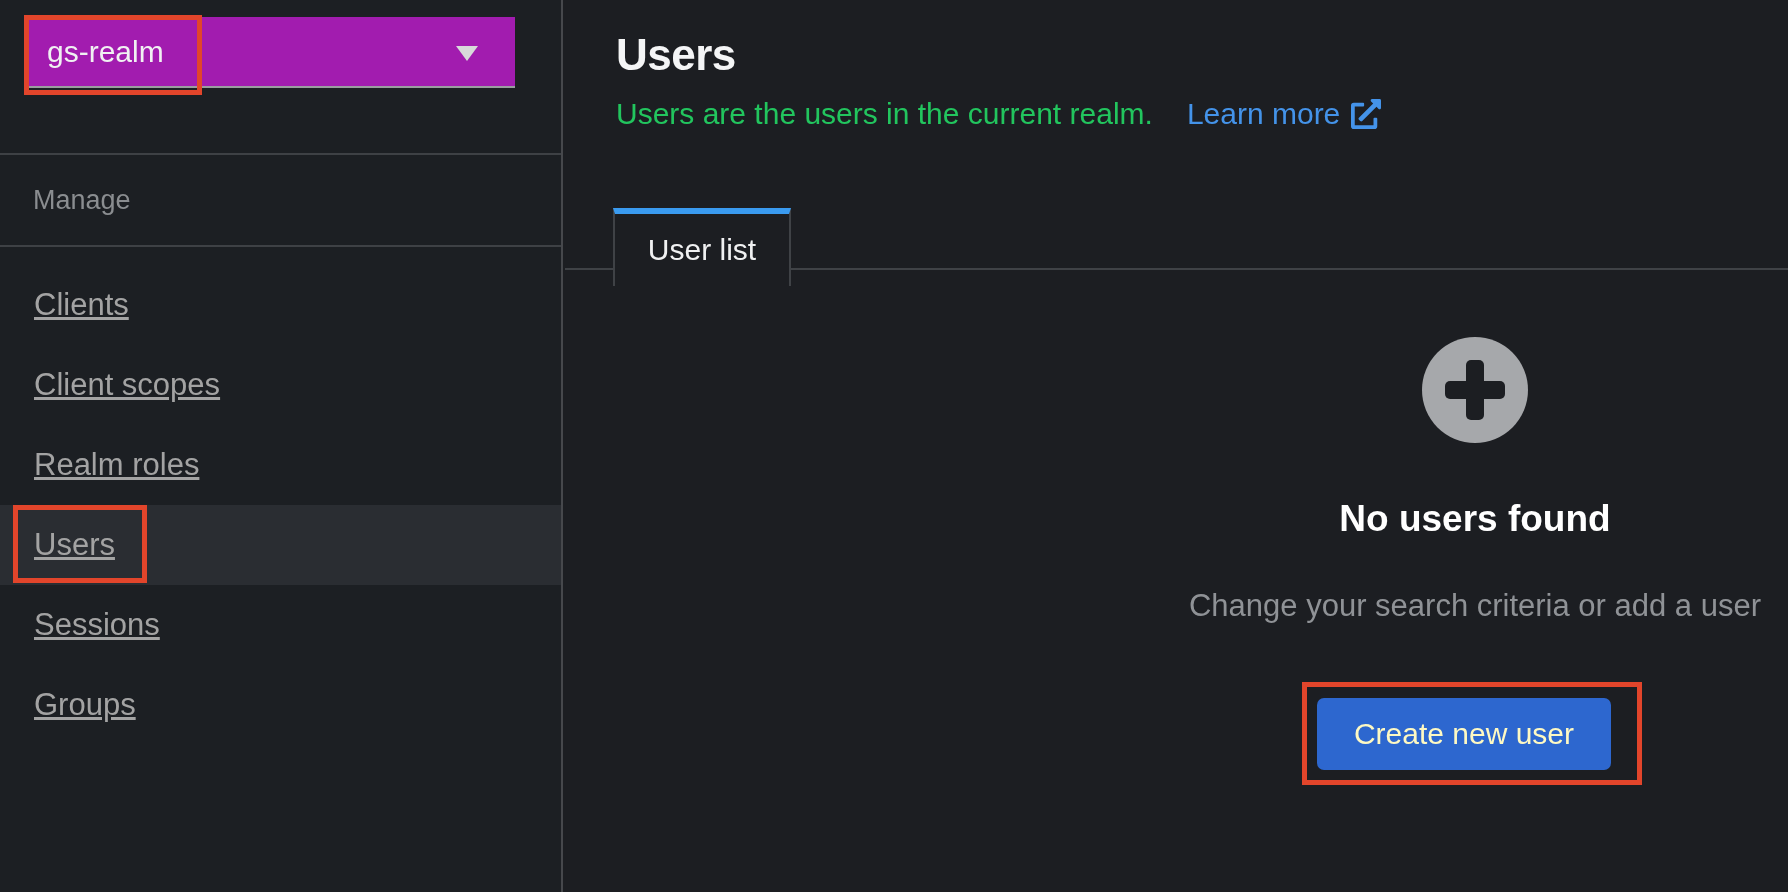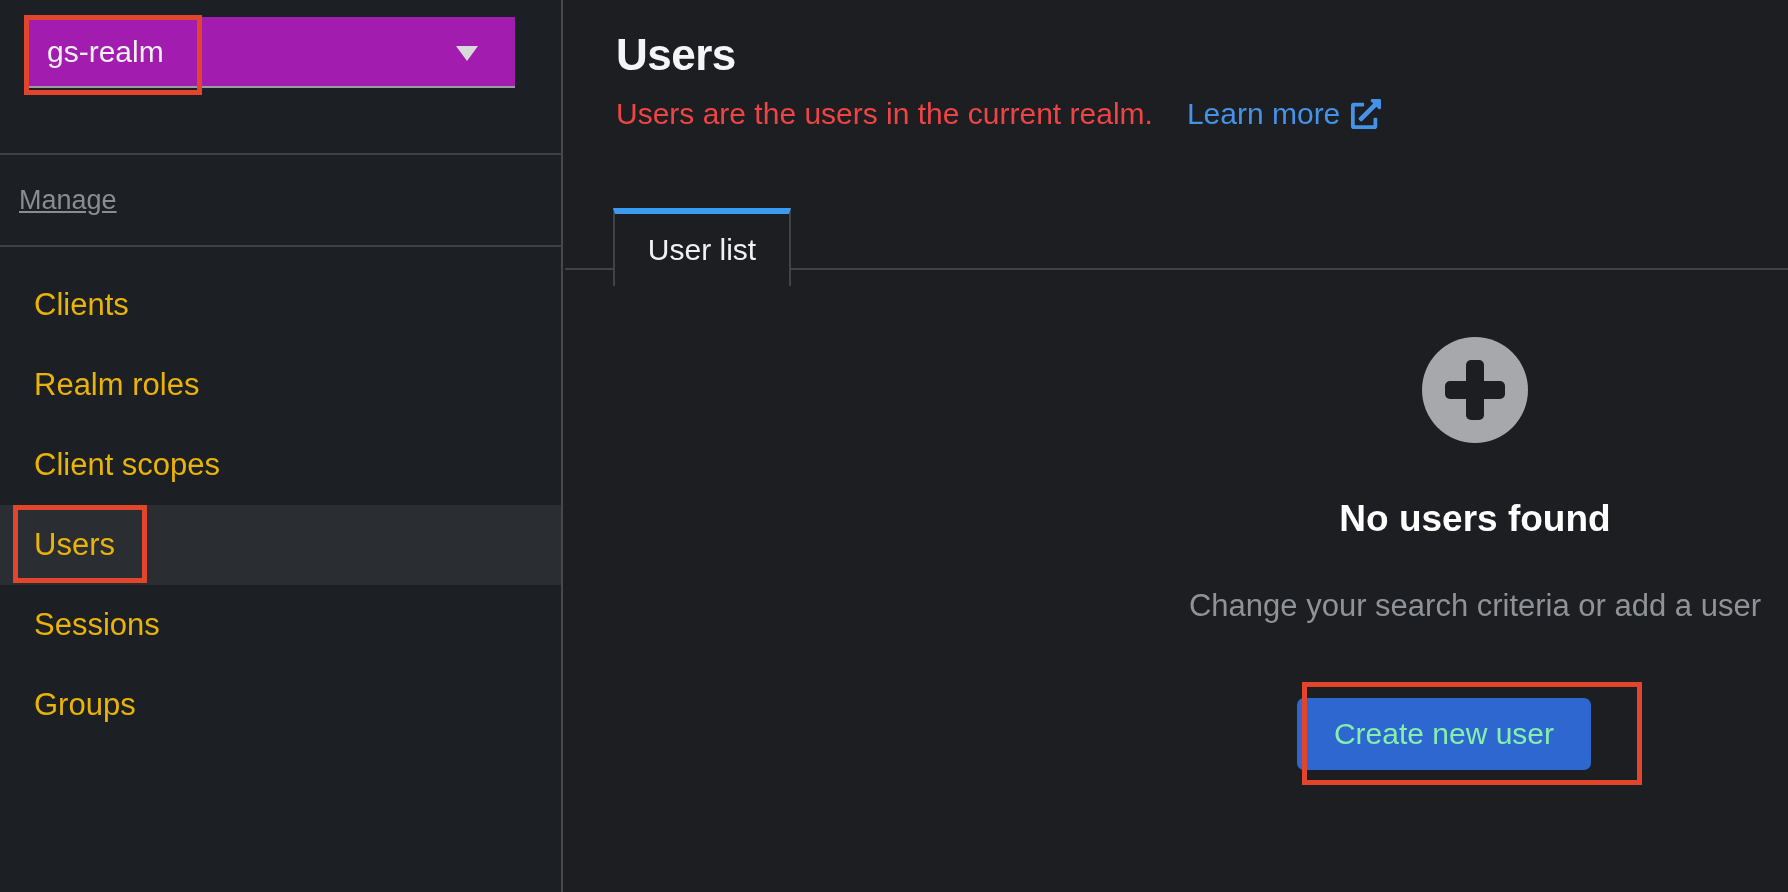--- a/index.html
+++ b/index.html
@@ -35,49 +35,50 @@
     border-left: 11px solid transparent;
     border-right: 11px solid transparent;
     border-top: 15px solid #d8d9da;
   }
   .nav-section-header {
     position: absolute; left: 0; top: 153px; width: 100%; height: 94px;
     border-top: 2px solid #3e4145;
     border-bottom: 2px solid #3e4145;
     box-sizing: border-box;
     display: flex; align-items: center;
-    padding-left: 19px;
-    color: #8a8d90; font-size: 27px; text-decoration: underline;
+    padding-left: 33px;
+    color: #8a8d90; font-size: 27px;
   }
   .nav { position: absolute; left: 0; top: 265px; width: 100%; }
   .nav-item {
     height: 80px; display: flex; align-items: center;
     padding-left: 34px;
-    color: #eab308; font-size: 31px;
+    color: #a3a3a3; font-size: 31px;
     cursor: pointer;
+    text-decoration: underline;
   }
   .nav-item.active { background: #2a2d32; }
 
   
   .main {
     position: absolute; left: 565px; top: 0; width: 1223px; height: 892px;
     background: #1c1e22;
   }
   .page-title {
     position: absolute; left: 51px; top: 28px;
     margin: 0;
     color: #f4f5f6; font-size: 44px; font-weight: 700; line-height: 54px;
     letter-spacing: -0.5px;
   }
   .desc-row {
     position: absolute; left: 51px; top: 92px;
     display: flex; align-items: center;
     font-size: 30px; line-height: 44px;
   }
-  .page-description { color: #ef4444; }
+  .page-description { color: #22c55e; }
   .learn-more {
     margin-left: 34px;
     display: inline-flex; align-items: center; gap: 11px;
     color: #4493e9; text-decoration: none; cursor: pointer;
   }
   .learn-more svg { display: block; }
 
   .tabs-line {
     position: absolute; left: 0; right: 0; top: 268px; height: 2px;
     background: #3f4246; z-index: 1;
@@ -101,22 +102,22 @@
     position: absolute; left: 560px; top: 498px; width: 700px;
     text-align: center;
     color: #ffffff; font-size: 37px; font-weight: 700;
   }
   .empty-desc {
     position: absolute; left: 525px; top: 588px; width: 770px;
     text-align: center;
     color: #8f9296; font-size: 31px;
   }
   .create-btn {
-    position: absolute; left: 732px; top: 698px; width: 294px; height: 72px;
-    background: #2d67cf; color: #86efac;
+    position: absolute; left: 752px; top: 698px; width: 294px; height: 72px;
+    background: #2d67cf; color: #fef9c3;
     border: none; border-radius: 7px;
     font-family: inherit; font-size: 30px;
     display: flex; align-items: center; justify-content: center;
     cursor: pointer;
   }
 
   
   .annot {
     position: absolute; box-sizing: border-box;
     border: 5px solid #e2452b;
@@ -137,22 +138,22 @@
       <span>gs-realm</span>
       <span class="caret"></span>
     </div>
 
     <div class="nav-section-header">
       <span>Manage</span>
     </div>
 
     <nav class="nav">
       <div class="nav-item">Clients</div>
+      <div class="nav-item">Client scopes</div>
       <div class="nav-item">Realm roles</div>
-      <div class="nav-item">Client scopes</div>
       <div class="nav-item active">Users</div>
       <div class="nav-item">Sessions</div>
       <div class="nav-item">Groups</div>
     </nav>
   </aside>
 
   <main class="main">
 
     <h1 class="page-title">Users</h1>
 

